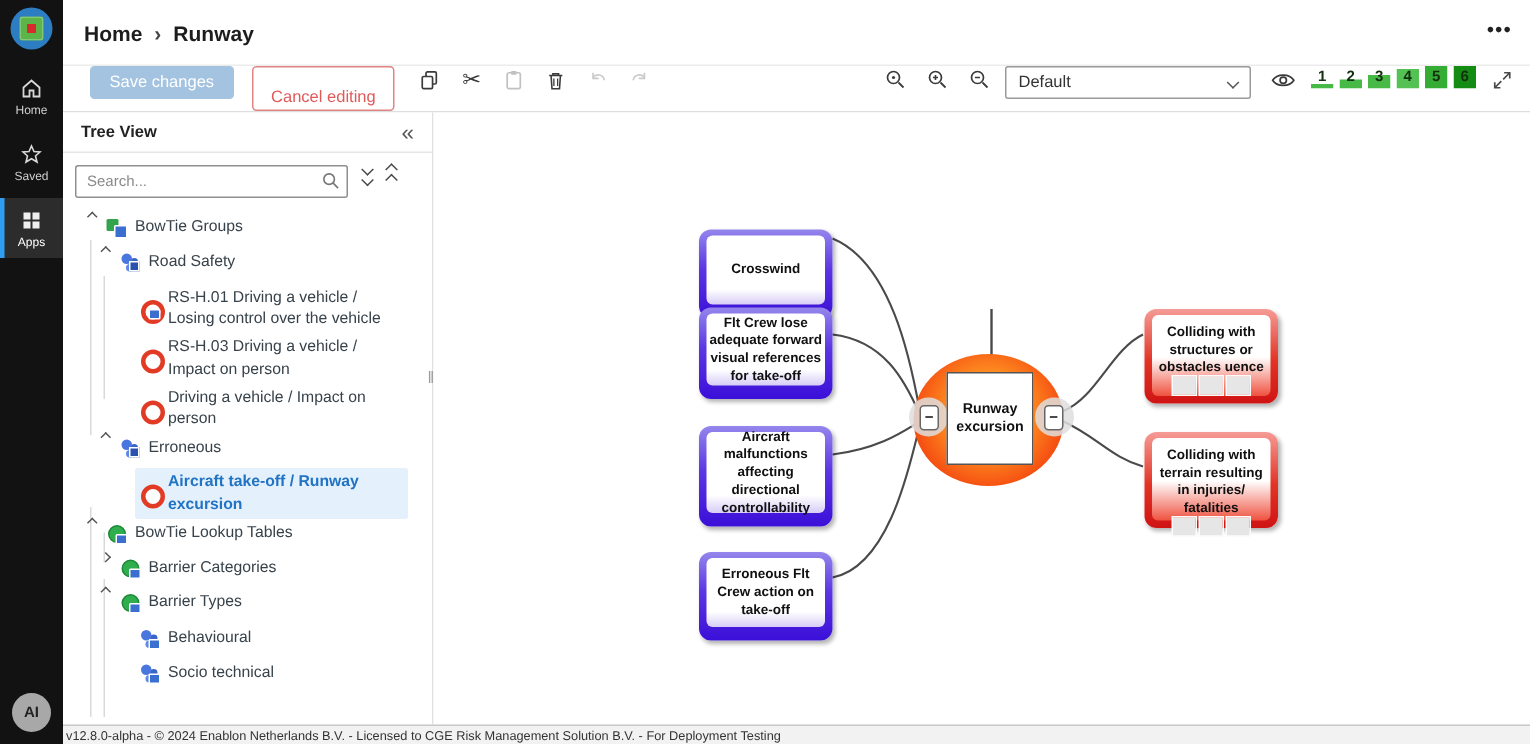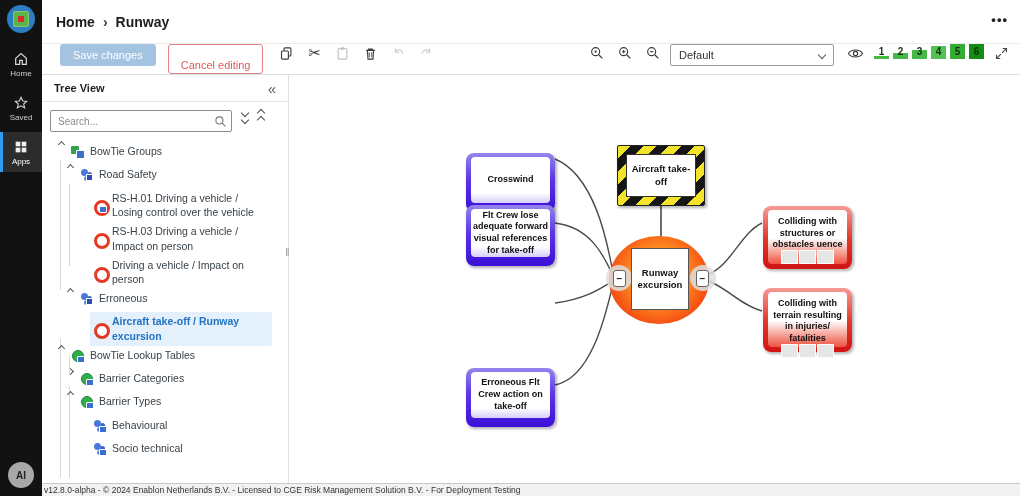--- a/index.html
+++ b/index.html
@@ -418,31 +418,31 @@
     <div class="node threat" style="left:177px; top:54px; width:89px; height:59px;margin-top:24px;">
       <div class="inner">
           <span>Crosswind</span>
         </div>
     </div>
     <div class="node threat" style="left:177px; top:130px; width:89px; height:61px;">
       <div class="inner">
           <span>Flt Crew lose adequate forward visual references for take-off</span>
         </div>
     </div>
+    <div class="node threat" style="left:177px; top:209px; width:89px; height:67px;">
+      <div class="inner">
+          <span>Aircraft malfunctions affecting directional controllability</span>
+        </div>
+    </div>
     <div class="node threat" style="left:177px; top:293px; width:89px; height:59px;">
       <div class="inner">
           <span>Erroneous Flt Crew action on take-off</span>
         </div>
     </div>
 
-    <div class="node hazard" style="left:328px; top:70px; width:88px; height:61px;">
-      <div class="inner">
-          <span>Aircraft take-off</span>
-        </div>
-    </div>
 
     <div class="top-event"></div>
     <div class="te-inner">
       <span>Runway excursion</span>
     </div>
     <span class="halo" style="left:317px; top:190px;"></span>
     <span class="halo" style="left:401px; top:190px;"></span>
     <span class="minus-btn" style="left:324px; top:195px;">−</span>
     <span class="minus-btn" style="left:407px; top:195px;">−</span>
 

